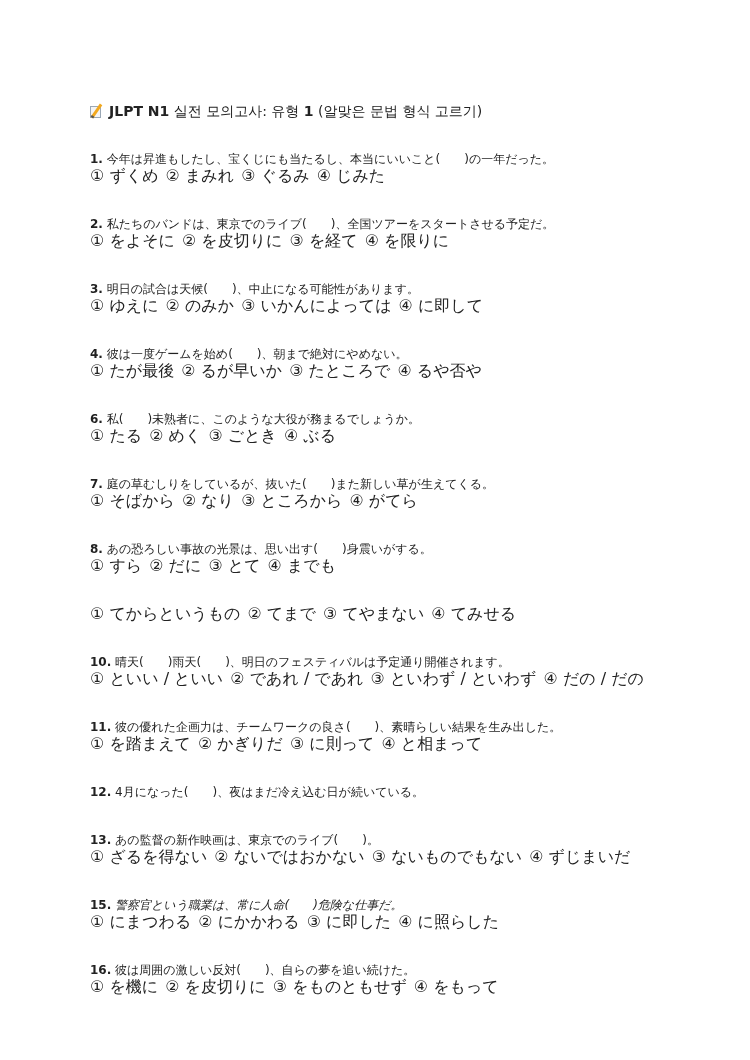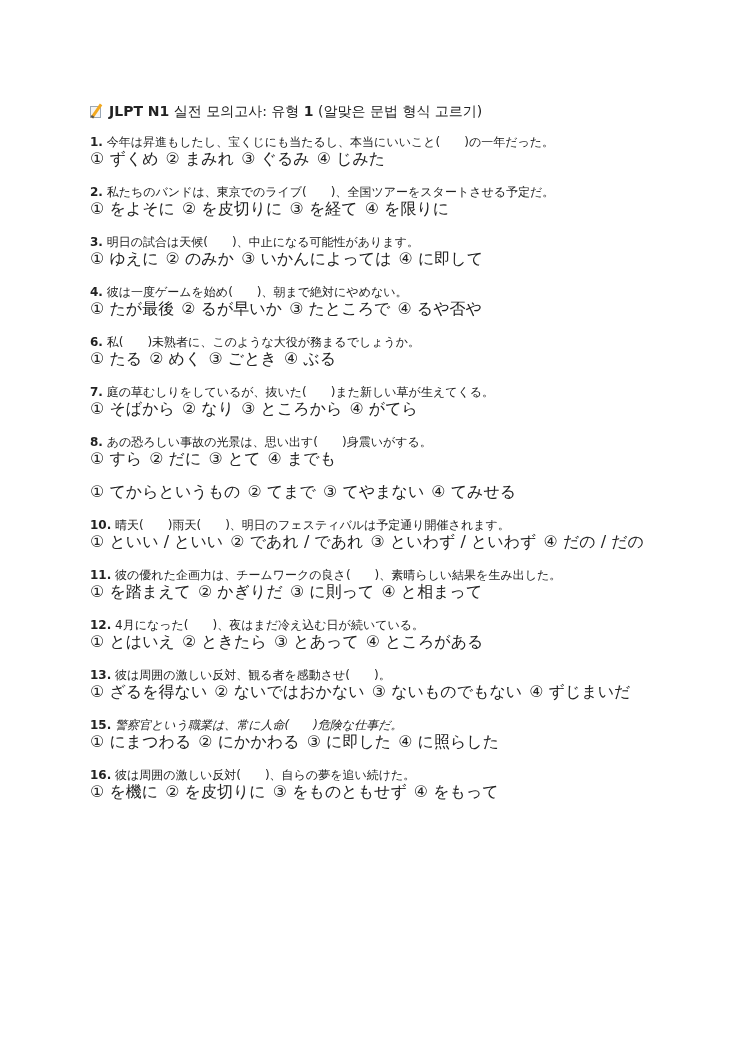--- a/index.html
+++ b/index.html
@@ -4,21 +4,21 @@
 <style>
   html, body { margin: 0; padding: 0; background: #ffffff; }
   body { width: 750px; height: 1060px; position: relative; overflow: hidden;
          font-family: "DejaVu Sans", "Liberation Sans", sans-serif; color: #222; }
   .page { position: absolute; left: 90px; top: 103px; width: 620px; }
   .title { font-size: 14px; line-height: 16px; margin: 0 0 15px 0; display: flex; align-items: center; }
   .title .bold { font-weight: bold; }
   .memo-icon { display: inline-block; width: 14px; height: 14px; margin-right: 5px; position: relative; }
   .memo-icon .paper { position: absolute; left: 0; top: 2px; width: 11px; height: 12px; background: #f4f4f4; border: 1px solid #9aa7b5; box-sizing: border-box; }
   .memo-icon .pencil { position: absolute; left: 5px; top: -1px; width: 3px; height: 14px; background: #f2a81d; transform: rotate(35deg); border-bottom: 2px solid #555; }
-  .q { margin-bottom: 17px; }
+  .q { margin-bottom: 17px; margin-top: 32px; }
   .q-line { font-size: 12px; line-height: 16px; white-space: nowrap; }
   .q-num { font-weight: bold; }
   .opts { font-size: 16px; line-height: 16px; white-space: nowrap; margin-top: 1px; }
   .opt { margin-right: 7px; }
 </style>
 </head>
 <body>
 
 <div class="page">
   <div class="title">
@@ -67,24 +67,23 @@
       <div class="q">
         <div class="q-line"><span class="q-num">10.</span><span style="white-space: pre;"> 晴天(　　)雨天(　　)、明日のフェスティバルは予定通り開催されます。</span></div>
         <div class="opts"><span class="opt">① といい / といい</span><span class="opt">② であれ / であれ</span><span class="opt">③ といわず / といわず</span><span class="opt">④ だの / だの</span></div>
       </div>
       <div class="q">
         <div class="q-line"><span class="q-num">11.</span><span style="white-space: pre;"> 彼の優れた企画力は、チームワークの良さ(　　)、素晴らしい結果を生み出した。</span></div>
         <div class="opts"><span class="opt">① を踏まえて</span><span class="opt">② かぎりだ</span><span class="opt">③ に則って</span><span class="opt">④ と相まって</span></div>
       </div>
       <div class="q">
         <div class="q-line"><span class="q-num">12.</span><span style="white-space: pre;"> 4月になった(　　)、夜はまだ冷え込む日が続いている。</span></div>
-        <div class="opts"><span class="opt">① とはいえ</span><span class="opt">② ときたら</span><span class="opt">③ とあって</span><span class="opt">④ ところがある</span></div>
       </div>
       <div class="q">
-        <div class="q-line"><span class="q-num">13.</span><span style="white-space: pre;"> 彼は周囲の激しい反対、観る者を感動させ(　　)。</span></div>
+        <div class="q-line"><span class="q-num">13.</span><span style="white-space: pre;"> あの監督の新作映画は、東京でのライブ(　　)。</span></div>
         <div class="opts"><span class="opt">① ざるを得ない</span><span class="opt">② ないではおかない</span><span class="opt">③ ないものでもない</span><span class="opt">④ ずじまいだ</span></div>
       </div>
       <div class="q">
       </div>
       <div class="q">
         <div class="q-line"><span class="q-num">15.</span><span style="white-space: pre; font-style: italic;"> 警察官という職業は、常に人命(　　)危険な仕事だ。</span></div>
         <div class="opts"><span class="opt">① にまつわる</span><span class="opt">② にかかわる</span><span class="opt">③ に即した</span><span class="opt">④ に照らした</span></div>
       </div>
       <div class="q">
         <div class="q-line"><span class="q-num">16.</span><span style="white-space: pre;"> 彼は周囲の激しい反対(　　)、自らの夢を追い続けた。</span></div>

